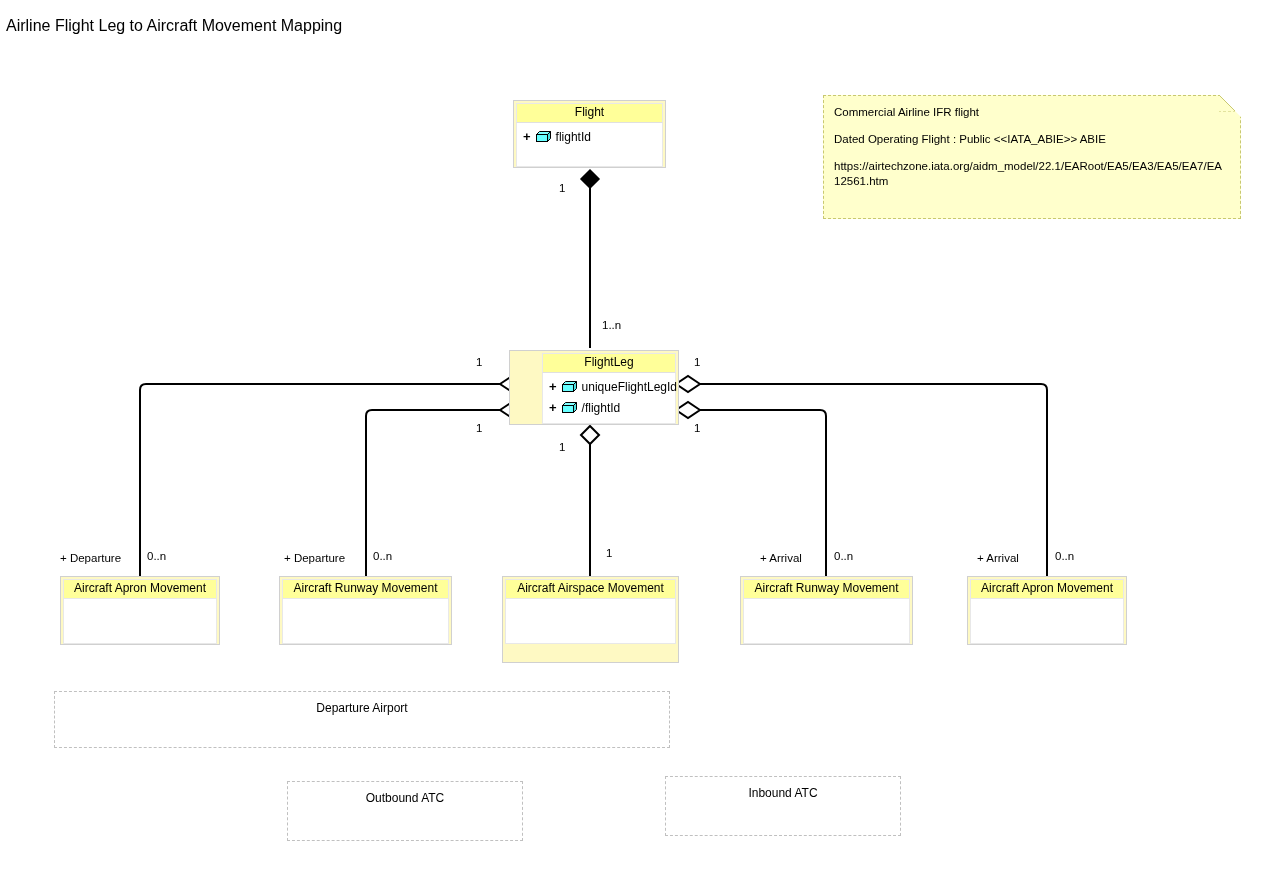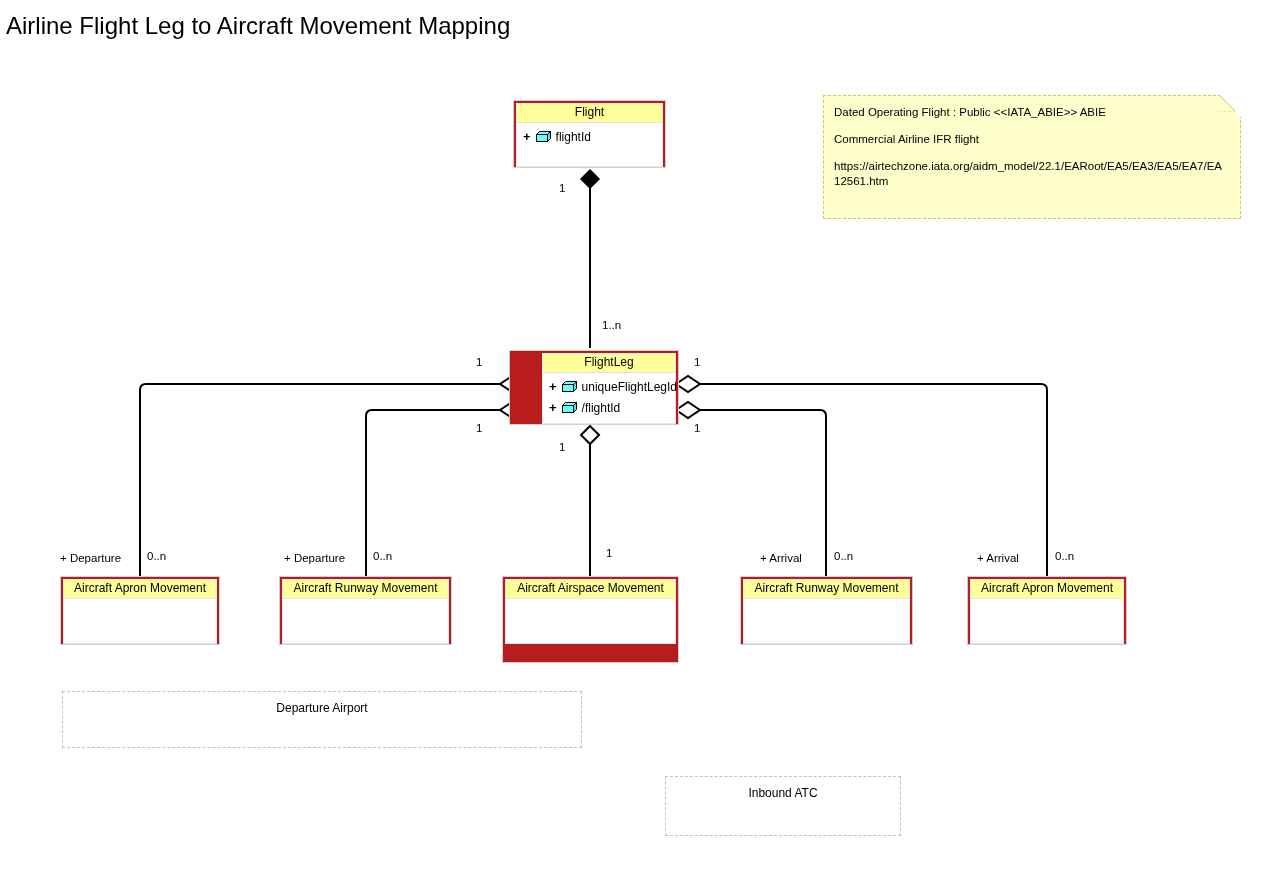--- a/index.html
+++ b/index.html
@@ -17,39 +17,39 @@
     width: 1265px;
     height: 874px;
     overflow: hidden;
     background: #ffffff;
   }
   
   .diagram-title {
     position: absolute;
     left: 6px;
     top: 14px;
-    font-size: 24px;
+    font-size: 16px;
     line-height: 24px;
     color: #000000;
     white-space: nowrap;
   }
   
   #wires {
     position: absolute;
     left: 0;
     top: 0;
     width: 1265px;
     height: 874px;
     pointer-events: none;
   }
   
   .uml-class {
     position: absolute;
     box-sizing: border-box;
-    background: #b91c1c;
+    background: #fef9c3;
     border: 1px solid #d0d0d0;
     padding: 2px;
   }
   .uml-class .cls-header {
     box-sizing: border-box;
     background: #ffff99;
     border: 1px solid #e8e8e8;
     border-bottom: none;
     text-align: center;
     font-size: 12px;
@@ -218,22 +218,22 @@
   </div>
 
   <div class="uml-note" style="left:823px; top:95px; width:418px; height:124px;">
     <svg class="note-fold" viewBox="0 0 22 22">
       <polygon points="0,0 22,22 0,22" fill="#ffffcc" stroke="none" transform="translate(0,0)"></polygon>
       <polygon points="0,0 22,0 22,22" fill="#ffffff" stroke="none"></polygon>
       <polyline points="0,0 0,16 16,16" fill="none" stroke="#c8c870" stroke-width="1" stroke-dasharray="3,2"></polyline>
       <polygon points="0,0 16,16 0,16" fill="#ffffcc" stroke="none"></polygon>
       <line x1="0" y1="0" x2="16" y2="16" stroke="#c8c870" stroke-width="1"></line>
     </svg>
+    <div class="note-line">Commercial Airline IFR flight</div>
     <div class="note-line">Dated Operating Flight : Public &lt;&lt;IATA_ABIE&gt;&gt; ABIE</div>
-    <div class="note-line">Commercial Airline IFR flight</div>
     <div class="note-line">https://airtechzone.iata.org/aidm_model/22.1/EARoot/EA5/EA3/EA5/EA7/EA12561.htm</div>
   </div>
 
   <div class="uml-class" style="left:509px; top:350px; width:170px; height:75px;padding-left:32px;">
     <div class="cls-header">FlightLeg</div>
     <div class="cls-body" style="height:52px;">
       <div class="attr-row">
         <span class="attr-plus">+</span>
         <span class="attr-icon">
           <svg width="15" height="11" viewBox="0 0 15 11">
@@ -276,23 +276,26 @@
   <div class="uml-class empty-body" style="left:740px; top:576px; width:173px; height:69px;">
     <div class="cls-header">Aircraft Runway Movement</div>
     <div class="cls-body" style="height:46px;"></div>
   </div>
 
   <div class="uml-class empty-body" style="left:967px; top:576px; width:160px; height:69px;">
     <div class="cls-header">Aircraft Apron Movement</div>
     <div class="cls-body" style="height:46px;"></div>
   </div>
 
-  <div class="group-box" style="left:62px; top:691px; width:520px; height:57px;">
+  <div class="group-box" style="left:54px; top:691px; width:616px; height:57px;">
     <div class="group-label">Departure Airport</div>
   </div>
 
 
+  <div class="group-box" style="left:287px; top:781px; width:236px; height:60px;">
+    <div class="group-label">Outbound ATC</div>
+  </div>
 
   <div class="group-box" style="left:665px; top:776px; width:236px; height:60px;">
     <div class="group-label">Inbound ATC</div>
   </div>
 
 </div>
 
 </body></html>

